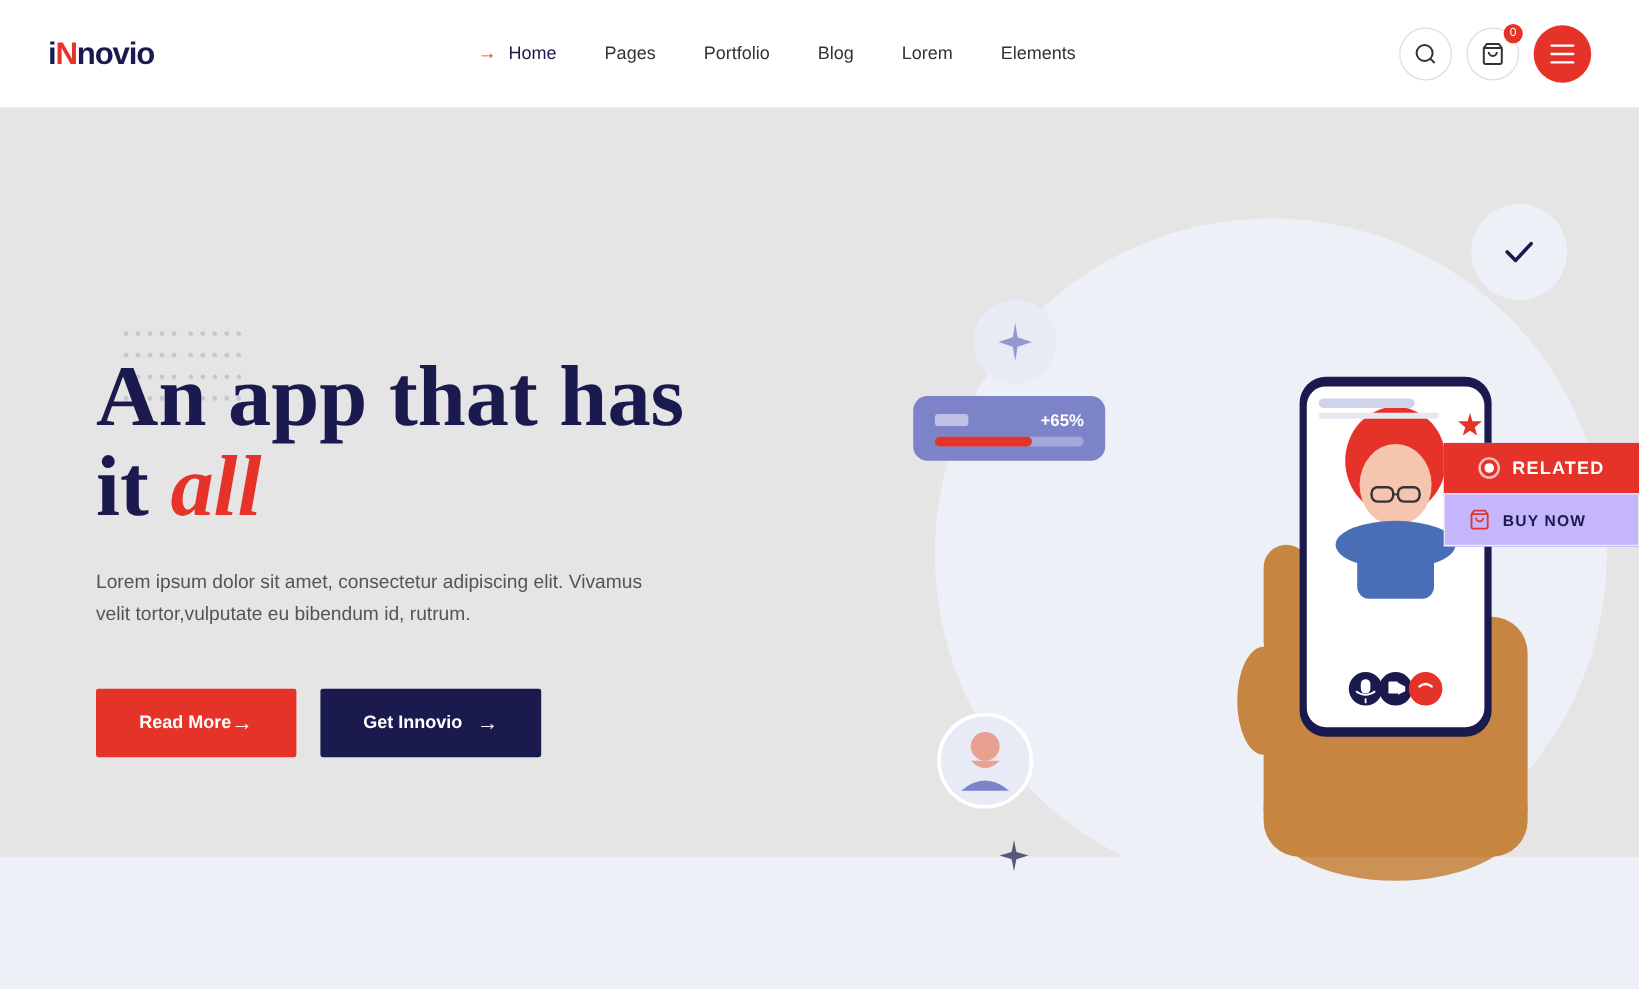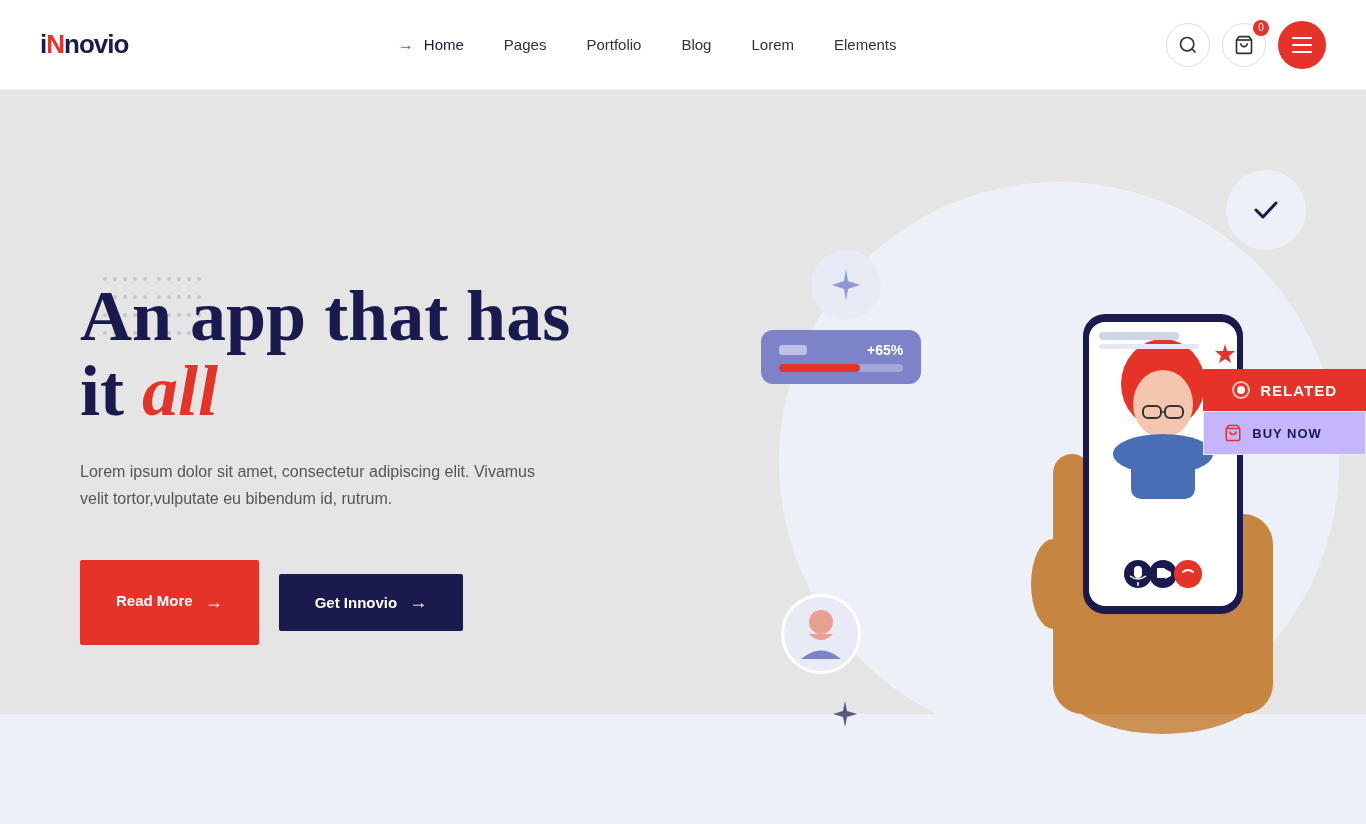--- a/index.html
+++ b/index.html
@@ -135,27 +135,27 @@
     }
     .hero-buttons {
       display: flex;
       gap: 20px;
       align-items: center;
     }
     .btn-primary {
       background: #e63329;
       color: #fff;
       border: none;
-      padding: 32px 36px;
+      padding: 18px 36px;
       font-size: 15px;
       font-weight: 700;
       cursor: pointer;
       display: flex;
-      align-items: flex-start;
-      gap: 12px;
+      align-items: center;
+      gap: 0;
       font-family: sans-serif;
       border-radius: 2px;
     }
     .btn-secondary {
       background: #1a1a4e;
       color: #fff;
       border: none;
       padding: 18px 36px;
       font-size: 15px;
       font-weight: 700;

